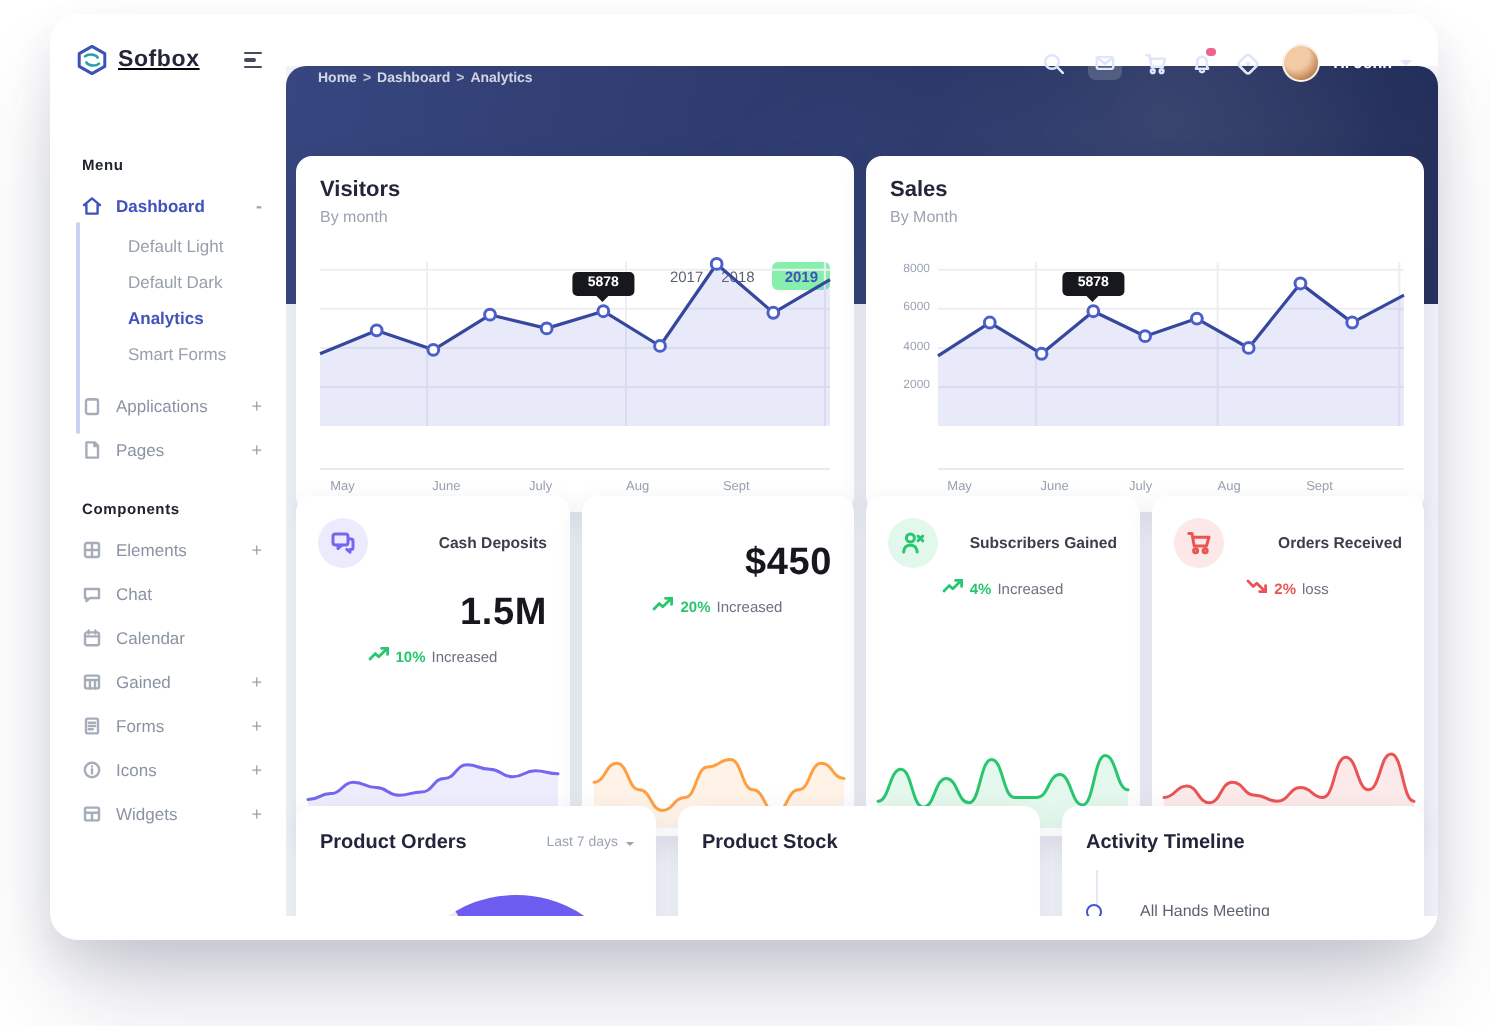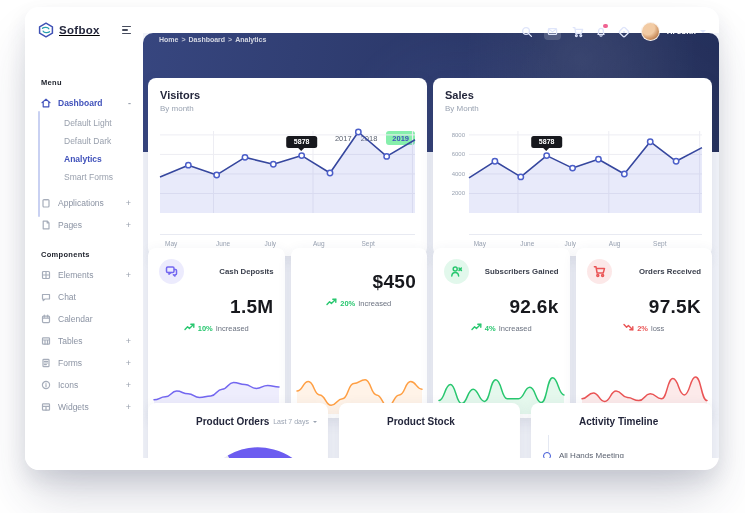--- a/index.html
+++ b/index.html
@@ -73,27 +73,27 @@
   .sc-label{font-size:7.8px;font-weight:bold;color:#3a3f4c;text-align:right;margin-left:4px;}
   .sc-value{text-align:right;font-size:19px;font-weight:bold;color:#17181d;margin-top:12px;letter-spacing:.3px;}
   .sc-trend{display:flex;justify-content:center;align-items:center;gap:3px;margin-top:5px;font-size:7.5px;}
   .sc-trend .delta{font-weight:bold;}
   .sc-trend .dtxt{color:#6b7280;}
   .sparkwrap{position:absolute;left:6px;right:6px;bottom:4px;height:44px;}
   .sparkwrap svg{width:100%;height:100%;display:block;overflow:visible;}
   
   .bottom-row{position:absolute;left:5px;right:7px;top:396px;display:grid;grid-template-columns:180px 181px 1fr;gap:11px;z-index:3;}
   .b-card{height:140px;border-radius:8px;position:relative;padding:13px 12px;box-sizing:border-box;}
-  .b-title{font-size:10px;font-weight:bold;color:#23263b;margin-left:36px;}
+  .b-title{font-size:10px;font-weight:bold;color:#23263b;}
   .filter{position:absolute;right:11px;top:15px;font-size:7px;color:#9aa3b2;display:flex;align-items:center;gap:4px;cursor:pointer;}
   .chev-g{width:0;height:0;border:2.5px solid transparent;border-top-color:#9aa3b2;margin-top:2px;}
   .donut{position:absolute;left:45px;top:40px;}
   .tl-wrap{position:relative;margin-top:24px;}
   .tl-line{position:absolute;left:4.5px;top:-16px;width:1px;height:56px;background:#e4e8f2;}
-  .tl-item{display:flex;align-items:center;gap:8px;font-size:8px;color:#5b6270;position:relative;}
+  .tl-item{display:flex;align-items:center;gap:19px;font-size:8px;color:#5b6270;position:relative;}
   .tl-dot{width:6px;height:6px;border:1.8px solid #3f57d6;border-radius:50%;background:#fff;flex:none;}
 </style>
 </head>
 <body>
 
 <div class="frame">
 
   <aside class="sidebar">
     <div class="logo-row">
       <svg width="16" height="16" viewBox="0 0 16 16">
@@ -163,21 +163,21 @@
           <path d="M1.5 4.2 H8.5 M3.3 1.2 V2.8 M6.7 1.2 V2.8"></path>
         </svg>
       <span class="si-label">Calendar</span>
       <span class="si-tg"></span>
     </div>
     <div class="side-item">
       <svg class="sb-ic" width="10" height="10" viewBox="0 0 10 10">
         <rect x="1.5" y="1.8" width="7" height="6.4" rx="0.8"></rect>
           <path d="M1.5 4 H8.5 M4 4 V8.2 M6.5 4 V8.2"></path>
         </svg>
-      <span class="si-label">Tables</span>
+      <span class="si-label">Gained</span>
       <span class="si-tg">+</span>
     </div>
     <div class="side-item">
       <svg class="sb-ic" width="10" height="10" viewBox="0 0 10 10">
         <rect x="2" y="1.3" width="6" height="7.4" rx="0.8"></rect>
           <path d="M3.4 3.4 H6.6 M3.4 5 H6.6 M3.4 6.6 H5.4"></path>
         </svg>
       <span class="si-label">Forms</span>
       <span class="si-tg">+</span>
     </div>
@@ -370,21 +370,20 @@
       <div class="card stat-card">
         <div class="sc-head">
           <span class="sc-ic" style="color: rgb(40, 199, 111); background: rgba(40, 199, 111, 0.133);">
             <svg width="13" height="13" viewBox="0 0 13 13">
                 <circle cx="5.2" cy="4" r="2"></circle>
                 <path d="M1.8 11 C2 8.8 3.4 7.6 5.2 7.6 C7 7.6 8.4 8.8 8.6 11 M9 3 L11.4 5.4 M11.4 3 L9 5.4"></path>
               </svg>
             </span>
           <span class="sc-label">Subscribers Gained</span>
         </div>
-        <div class="sc-value">92.6k</div>
         <div class="sc-trend">
           <span class="trend-ic"><svg width="11" height="8" viewBox="0 0 11 8">
                 <path d="M1 6.5 L3.6 3.8 L5.4 5.4 L9.5 1.4" fill="none" stroke="#28c76f" stroke-width="1.4" stroke-linecap="round" stroke-linejoin="round"></path>
                 <path d="M6.8 1.2 H9.8 V4.2" fill="none" stroke="#28c76f" stroke-width="1.4" stroke-linecap="round"></path>
               </svg></span>
           <span class="delta" style="color: rgb(40, 199, 111);">4%</span>
           <span class="dtxt">Increased</span>
         </div>
         <div class="sparkwrap">
             <svg class="spark" width="125" height="44">
@@ -398,21 +397,20 @@
         <div class="sc-head">
           <span class="sc-ic" style="color: rgb(234, 84, 85); background: rgba(234, 84, 85, 0.133);">
             <svg width="13" height="13" viewBox="0 0 13 13">
                 <path d="M1.4 1.8 H3 L4.1 8 H10.2 L11.5 3.6 H3.5"></path>
                 <circle cx="4.8" cy="10.4" r="1"></circle>
                 <circle cx="9.6" cy="10.4" r="1"></circle>
               </svg>
             </span>
           <span class="sc-label">Orders Received</span>
         </div>
-        <div class="sc-value">97.5K</div>
         <div class="sc-trend">
           <span class="trend-ic"><svg width="11" height="8" viewBox="0 0 11 8">
                 <path d="M1 1.5 L3.6 4.2 L5.4 2.6 L9.5 6.6" fill="none" stroke="#ea5455" stroke-width="1.4" stroke-linecap="round" stroke-linejoin="round"></path>
                 <path d="M6.8 6.8 H9.8 V3.8" fill="none" stroke="#ea5455" stroke-width="1.4" stroke-linecap="round"></path>
               </svg></span>
           <span class="delta" style="color: rgb(234, 84, 85);">2%</span>
           <span class="dtxt">loss</span>
         </div>
         <div class="sparkwrap">
             <svg class="spark" width="125" height="44">

